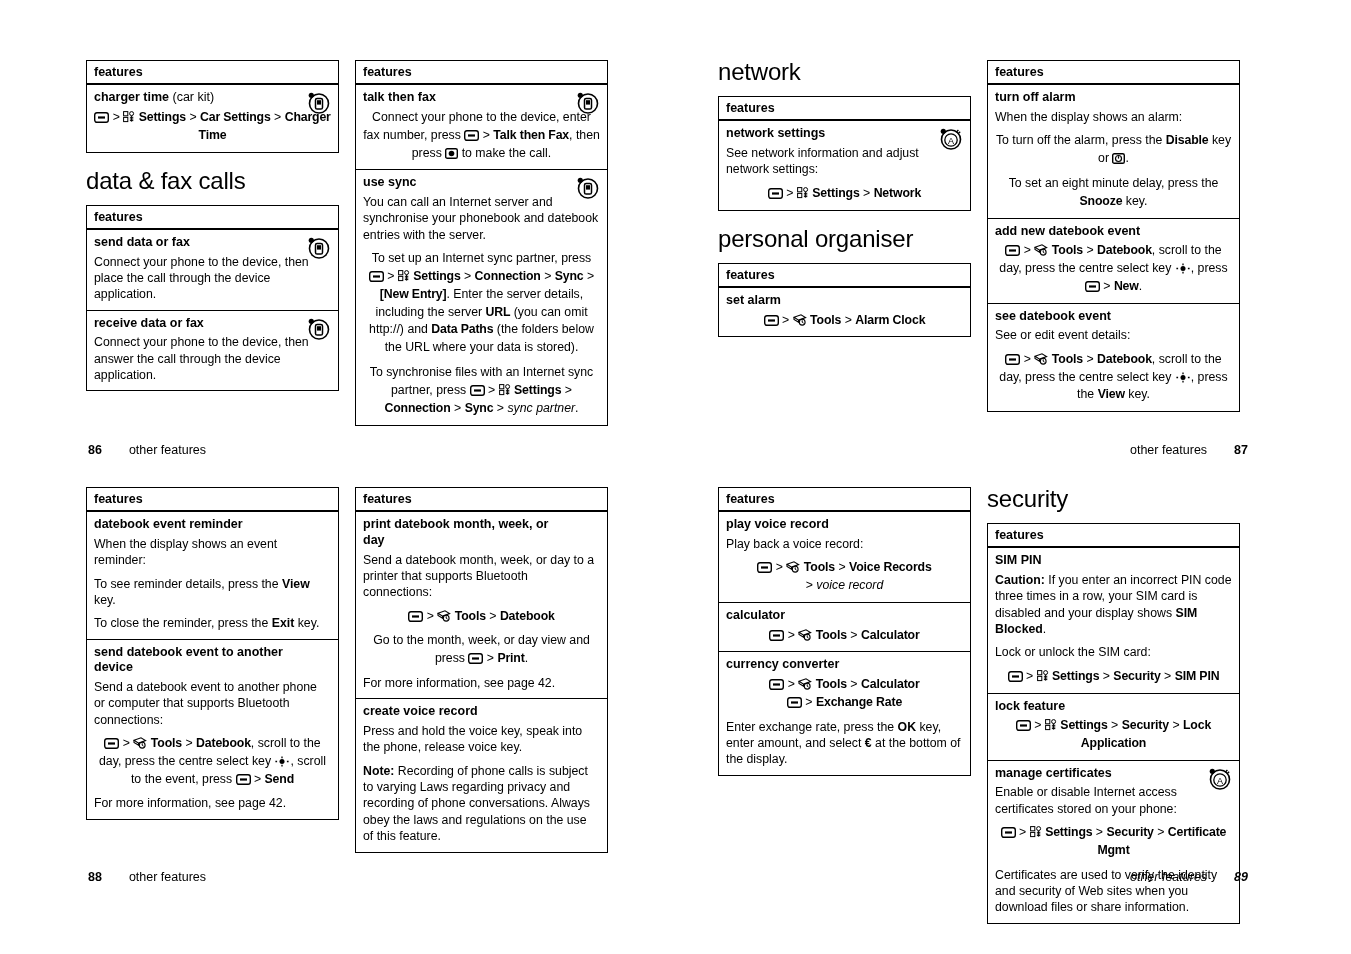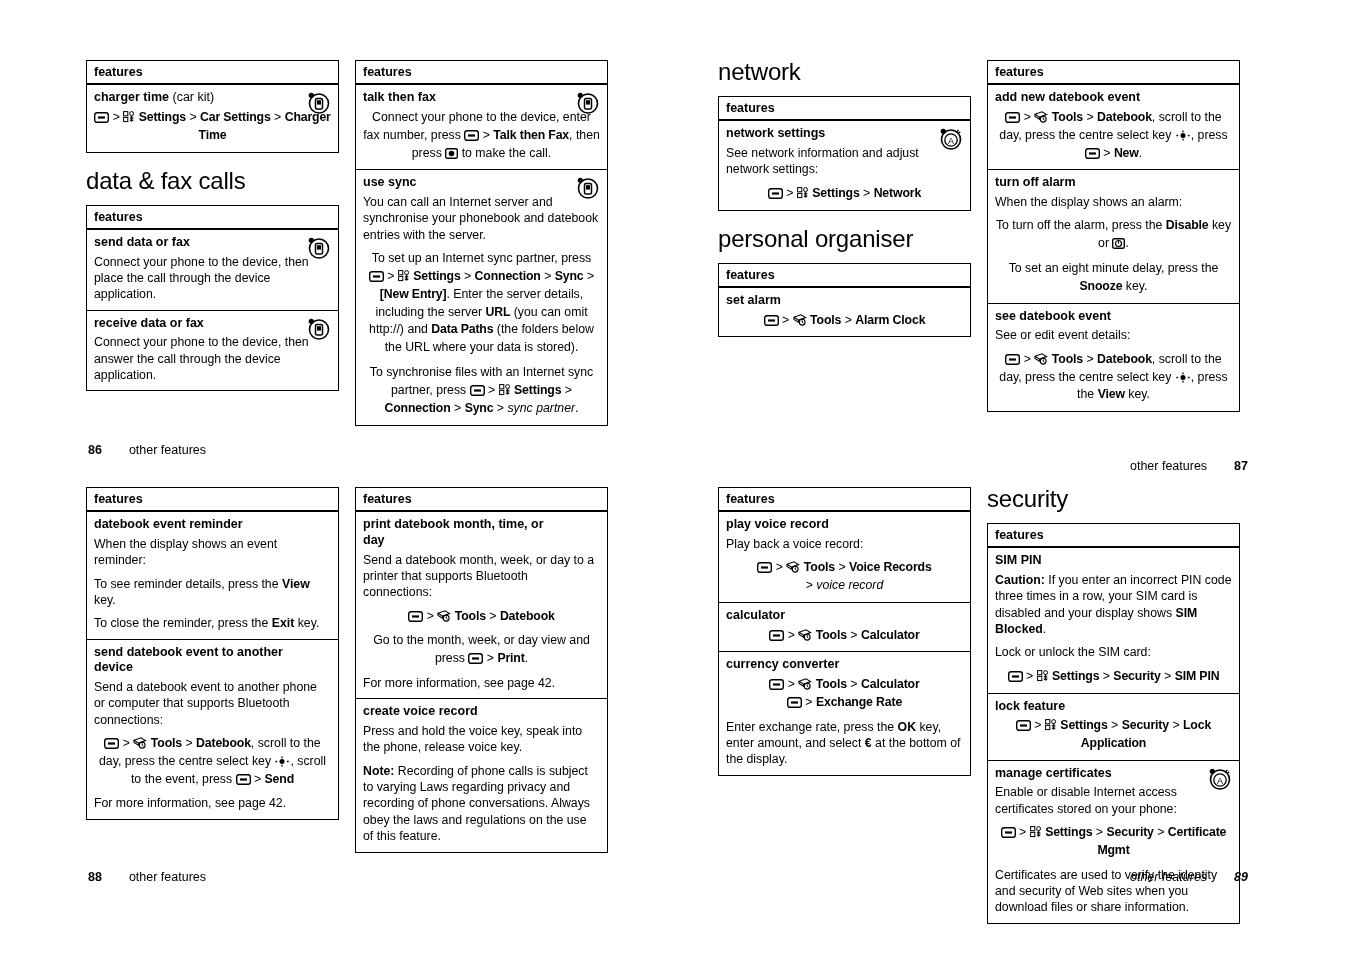--- a/index.html
+++ b/index.html
@@ -111,21 +111,21 @@
   .footer {
     position: absolute;
     font-size: 12.5px;
     line-height: 1;
     text-align: center;
   }
   .footer .num { font-weight: bold; }
   .footer .lbl { font-weight: normal; }
   #footer-86 { left: 88px;  top: 444px; }
   #footer-88 { left: 88px;  top: 871px; }
-  #footer-87 { right: 103px; top: 460px; text-align: center; }
+  #footer-87 { right: 103px; top: 444px; text-align: center; }
   #footer-89 { right: 103px; top: 871px; text-align: left; font-style: italic; }
   .footer .gap { display: inline-block; width: 27px; }
 </style>
 </head>
 <body>
 
 <div class="page" id="page-86" style="width:530px;">
   <div class="col-wrap">
 
     <div class="col">
@@ -325,58 +325,58 @@
           </p>
         </div>
       </div>
     </div>
 
     <div class="col">
       <div class="ftable">
         <div class="ftable-head">features</div>
 
         <div class="frow">
-          <div class="frow-title">add new datebook event</div>
-          <p class="path">
-            <span class="ico"><svg width="15" height="11" viewBox="0 0 15 11">
-                  <rect x="0.7" y="0.7" width="13.6" height="9.6" rx="2.2" fill="none" stroke="#000" stroke-width="1.4"></rect>
-                  <rect x="4" y="4.4" width="7" height="2.2" fill="#000"></rect>
-                </svg></span>
-            &gt;
-            <span class="ico"><svg width="14" height="12" viewBox="0 0 14 12">
-                  <path d="M1 3.2 L8 0.8 L12.6 3.6 L5.6 6.1 Z" fill="none" stroke="#000" stroke-width="1.1"></path>
-                  <path d="M1 3.2 L1 5.4 L5.6 8.3 L5.6 6.1" fill="none" stroke="#000" stroke-width="1.1"></path>
-                  <circle cx="9.2" cy="8.2" r="2.9" fill="none" stroke="#000" stroke-width="1.1"></circle>
-                  <path d="M9.2 6.3 L9.2 8.2 L10.6 9.2" stroke="#000" stroke-width="1" fill="none"></path>
-                </svg></span>
-            <b>Tools</b> &gt; <b>Datebook</b>, scroll to the day, press the centre select key
-            <span class="ico"><svg width="16" height="11" viewBox="0 0 16 11">
-                  <circle cx="8" cy="5.5" r="2.5" fill="#000"></circle>
-                  <path d="M8 0.6 L8 2.2 M1.4 5.5 L3.1 5.5 M12.9 5.5 L14.6 5.5 M8 8.8 L8 10.4" stroke="#000" stroke-width="1.3"></path>
-                </svg></span>, press
-            <span class="ico"><svg width="15" height="11" viewBox="0 0 15 11">
-                  <rect x="0.7" y="0.7" width="13.6" height="9.6" rx="2.2" fill="none" stroke="#000" stroke-width="1.4"></rect>
-                  <rect x="4" y="4.4" width="7" height="2.2" fill="#000"></rect>
-                </svg></span>
-            &gt; <b>New</b>.</p>
-        </div>
-
-        <div class="frow">
           <div class="frow-title">turn off alarm</div>
           <p class="para">When the display shows an alarm:</p>
           <p class="path">To turn off the alarm, press the <b>Disable</b> key or
             <span class="ico"><svg width="13" height="11" viewBox="0 0 13 11">
                   <rect x="0.7" y="0.7" width="11.6" height="9.6" rx="1.6" fill="none" stroke="#000" stroke-width="1.4"></rect>
                   <circle cx="6.5" cy="5.5" r="3" fill="none" stroke="#000" stroke-width="1.2"></circle>
                   <path d="M6.5 3.2 L6.5 5.6" stroke="#000" stroke-width="1.2"></path>
                 </svg></span>.</p>
           <p class="path">To set an eight minute delay, press the <b>Snooze</b> key.</p>
         </div>
 
         <div class="frow">
+          <div class="frow-title">add new datebook event</div>
+          <p class="path">
+            <span class="ico"><svg width="15" height="11" viewBox="0 0 15 11">
+                  <rect x="0.7" y="0.7" width="13.6" height="9.6" rx="2.2" fill="none" stroke="#000" stroke-width="1.4"></rect>
+                  <rect x="4" y="4.4" width="7" height="2.2" fill="#000"></rect>
+                </svg></span>
+            &gt;
+            <span class="ico"><svg width="14" height="12" viewBox="0 0 14 12">
+                  <path d="M1 3.2 L8 0.8 L12.6 3.6 L5.6 6.1 Z" fill="none" stroke="#000" stroke-width="1.1"></path>
+                  <path d="M1 3.2 L1 5.4 L5.6 8.3 L5.6 6.1" fill="none" stroke="#000" stroke-width="1.1"></path>
+                  <circle cx="9.2" cy="8.2" r="2.9" fill="none" stroke="#000" stroke-width="1.1"></circle>
+                  <path d="M9.2 6.3 L9.2 8.2 L10.6 9.2" stroke="#000" stroke-width="1" fill="none"></path>
+                </svg></span>
+            <b>Tools</b> &gt; <b>Datebook</b>, scroll to the day, press the centre select key
+            <span class="ico"><svg width="16" height="11" viewBox="0 0 16 11">
+                  <circle cx="8" cy="5.5" r="2.5" fill="#000"></circle>
+                  <path d="M8 0.6 L8 2.2 M1.4 5.5 L3.1 5.5 M12.9 5.5 L14.6 5.5 M8 8.8 L8 10.4" stroke="#000" stroke-width="1.3"></path>
+                </svg></span>, press
+            <span class="ico"><svg width="15" height="11" viewBox="0 0 15 11">
+                  <rect x="0.7" y="0.7" width="13.6" height="9.6" rx="2.2" fill="none" stroke="#000" stroke-width="1.4"></rect>
+                  <rect x="4" y="4.4" width="7" height="2.2" fill="#000"></rect>
+                </svg></span>
+            &gt; <b>New</b>.</p>
+        </div>
+
+        <div class="frow">
           <div class="frow-title">see datebook event</div>
           <p class="para">See or edit event details:</p>
           <p class="path">
             <span class="ico"><svg width="15" height="11" viewBox="0 0 15 11">
                   <rect x="0.7" y="0.7" width="13.6" height="9.6" rx="2.2" fill="none" stroke="#000" stroke-width="1.4"></rect>
                   <rect x="4" y="4.4" width="7" height="2.2" fill="#000"></rect>
                 </svg></span>
             &gt;
             <span class="ico"><svg width="14" height="12" viewBox="0 0 14 12">
                   <path d="M1 3.2 L8 0.8 L12.6 3.6 L5.6 6.1 Z" fill="none" stroke="#000" stroke-width="1.1"></path>
@@ -437,21 +437,21 @@
           <p class="para">For more information, see page 42.</p>
         </div>
       </div>
     </div>
 
     <div class="col">
       <div class="ftable">
         <div class="ftable-head">features</div>
 
         <div class="frow">
-          <div class="frow-title">print datebook month, time, or day</div>
+          <div class="frow-title">print datebook month, week, or day</div>
           <p class="para">Send a datebook month, week, or day to a printer that supports Bluetooth connections:</p>
           <p class="path">
             <span class="ico"><svg width="15" height="11" viewBox="0 0 15 11">
                   <rect x="0.7" y="0.7" width="13.6" height="9.6" rx="2.2" fill="none" stroke="#000" stroke-width="1.4"></rect>
                   <rect x="4" y="4.4" width="7" height="2.2" fill="#000"></rect>
                 </svg></span>
             &gt;
             <span class="ico"><svg width="14" height="12" viewBox="0 0 14 12">
                   <path d="M1 3.2 L8 0.8 L12.6 3.6 L5.6 6.1 Z" fill="none" stroke="#000" stroke-width="1.1"></path>
                   <path d="M1 3.2 L1 5.4 L5.6 8.3 L5.6 6.1" fill="none" stroke="#000" stroke-width="1.1"></path>

